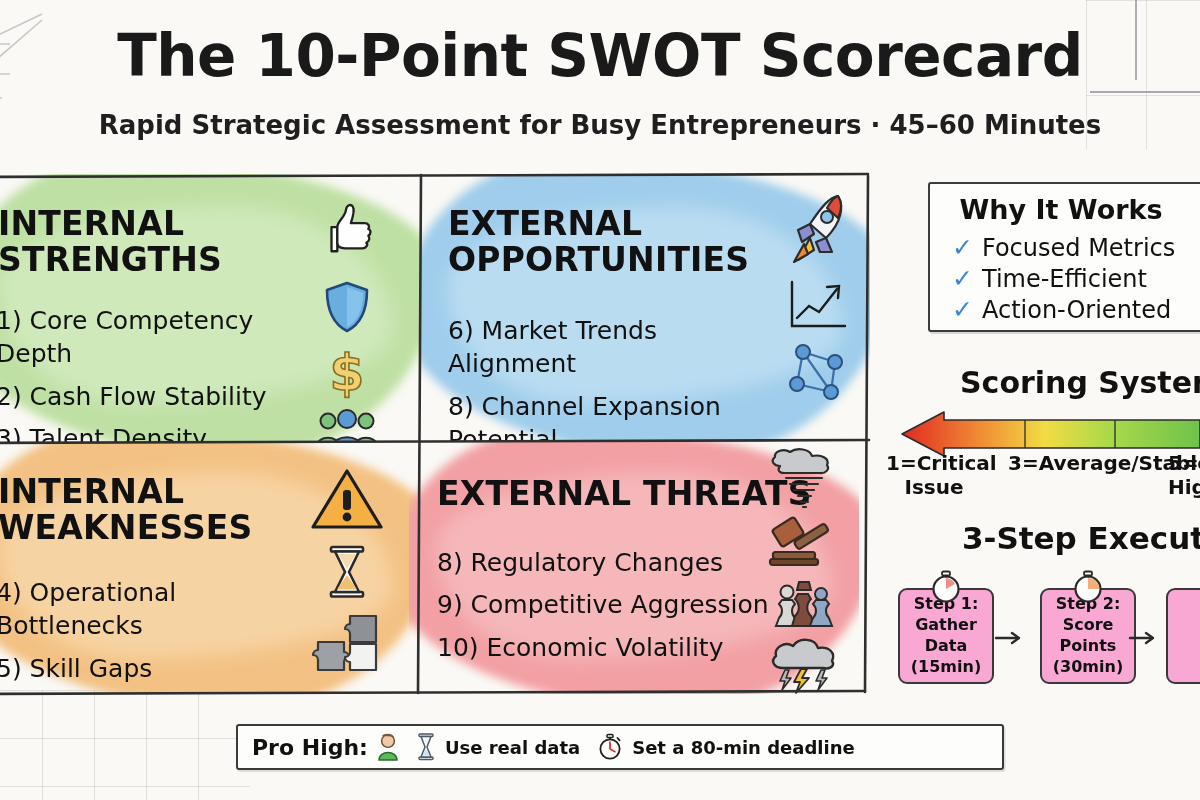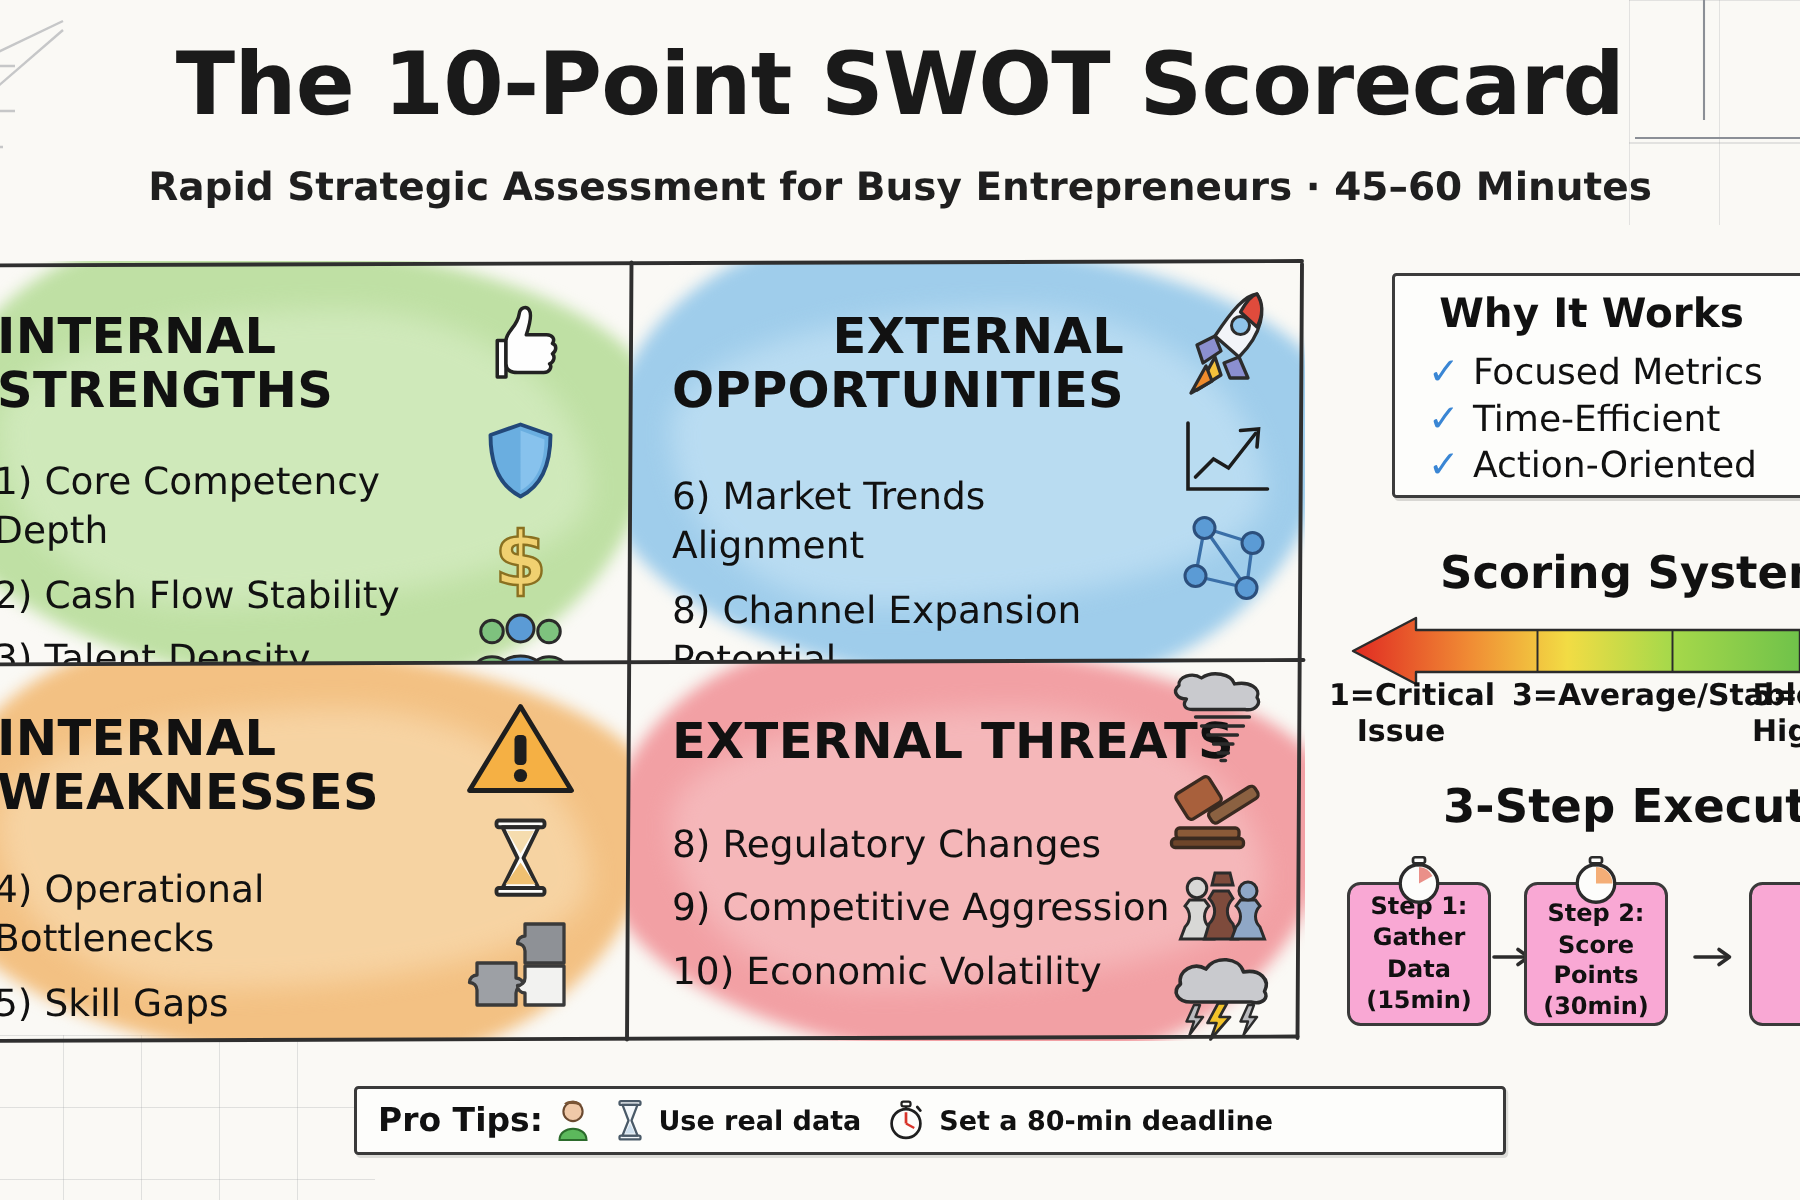--- a/index.html
+++ b/index.html
@@ -38,21 +38,21 @@
     position:absolute;left:0;top:110px;width:1200px;text-align:center;
     font-size:26px;font-weight:600;color:#1f1f1f;
   }
 
   
   .swot{position:absolute;left:-28px;top:174px;width:898px;height:520px;}
   .quad{position:absolute;overflow:hidden;}
   .q-tl{left:0;top:0;width:448px;height:268px;}
   .q-tr{left:448px;top:0;width:450px;height:268px;}
   .q-bl{left:0;top:268px;width:448px;height:252px;}
-  .q-br{left:448px;top:268px;width:450px;height:252px;}
+  .q-br{left:437px;top:268px;width:450px;height:252px;}
 
   .wash{position:absolute;inset:0;}
   .wash::before{
     content:"";position:absolute;left:-4%;top:-6%;width:108%;height:112%;
     border-radius:34% 66% 40% 60% / 52% 38% 62% 48%;
     filter:blur(5px);
   }
   .wash::after{
     content:"";position:absolute;left:6%;top:12%;width:88%;height:74%;
     border-radius:58% 42% 66% 34% / 40% 62% 38% 60%;
@@ -168,21 +168,21 @@
             <path d="M39 38 C39 27 61 27 61 38 Z" fill="#7ec27e"></path>
             <circle cx="31" cy="11" r="9" fill="#5b9bd5"></circle>
             <path d="M17 39 C17 26 45 26 45 39 Z" fill="#5b9bd5"></path>
           </g>
         </svg>
       </div>
     </div>
 
     <div class="quad q-tr">
       <div class="wash w-blue"></div>
-      <div class="q-head" style="left:28px;top:32px;text-align:right;">EXTERNAL
+      <div class="q-head" style="left:28px;top:32px;">EXTERNAL
 OPPORTUNITIES</div>
       <div class="q-list" style="left:28px;top:140px;width:340px;">
         <div class="li">6) Market Trends Alignment</div>
         <div class="li">8) Channel Expansion
      Potential</div>
       </div>
       <div class="q-icons" style="left:356px;top:16px;width:84px;gap:10px;">
         <svg width="72" height="78" viewBox="0 0 72 78">
           <g stroke="#2c2c2c" stroke-width="2.2" stroke-linejoin="round">
             <path d="M56 6 C62 16 60 32 44 48 L28 34 C40 16 48 7 56 6 Z" fill="#f2f4f8"></path>
@@ -365,21 +365,21 @@
       <span>Step 1:
 Gather Data
 (15min)</span>
     </div>
     <svg class="arrow" style="left:100px;" viewBox="0 0 28 12">
       <g stroke="#2b2b2b" stroke-width="2.4" fill="none" stroke-linecap="round" stroke-linejoin="round">
         <line x1="0" y1="6" x2="22" y2="6"></line>
           <polyline points="16,1 23,6 16,11"></polyline>
       </g>
     </svg>
-    <div class="step" style="left:120px;justify-content:flex-end;">
+    <div class="step" style="left:144px;">
       <svg class="step-timer" width="34" height="34" viewBox="0 0 34 34">
         <circle cx="17" cy="19" r="12.5" fill="#fdfdfb" stroke="#2b2b2b" stroke-width="2.2"></circle>
         <path d="M17 19 L17 8 A11 11 0 0 1 28 19 Z" fill="#ef8b3e" opacity=".7"></path>
         <rect x="13" y="1.5" width="8" height="4" rx="1.4" fill="#fdfdfb" stroke="#2b2b2b" stroke-width="1.8"></rect>
         <line x1="17" y1="5.5" x2="17" y2="7.5" stroke="#2b2b2b" stroke-width="2"></line>
       </svg>
       <span>Step 2:
 Score Points
 (30min)</span>
     </div>
@@ -388,21 +388,21 @@
         <line x1="0" y1="6" x2="22" y2="6"></line>
           <polyline points="16,1 23,6 16,11"></polyline>
       </g>
     </svg>
     <div class="step" style="left:270px;">
       
     </div>
   </div>
 
   <div class="tips">
-    <span class="tips-label">Pro Tips:</span>
+    <span class="tips-label">Pro High:</span>
 
     <span class="tip-ic">
       <svg width="22" height="28" viewBox="0 0 22 28">
         <circle cx="11" cy="8" r="6.4" fill="#f0c9a8" stroke="#6b4a30" stroke-width="1.4"></circle>
         <path d="M2 27 C2 17 20 17 20 27 Z" fill="#5cb85c" stroke="#2c6b2c" stroke-width="1.4"></path>
         <path d="M5 3 C7 0 15 0 17 4 C14 3 8 3 5 3 Z" fill="#7a5535"></path>
       </svg>
     </span>
 
     <span class="tip-ic" style="margin-left:8px;">

